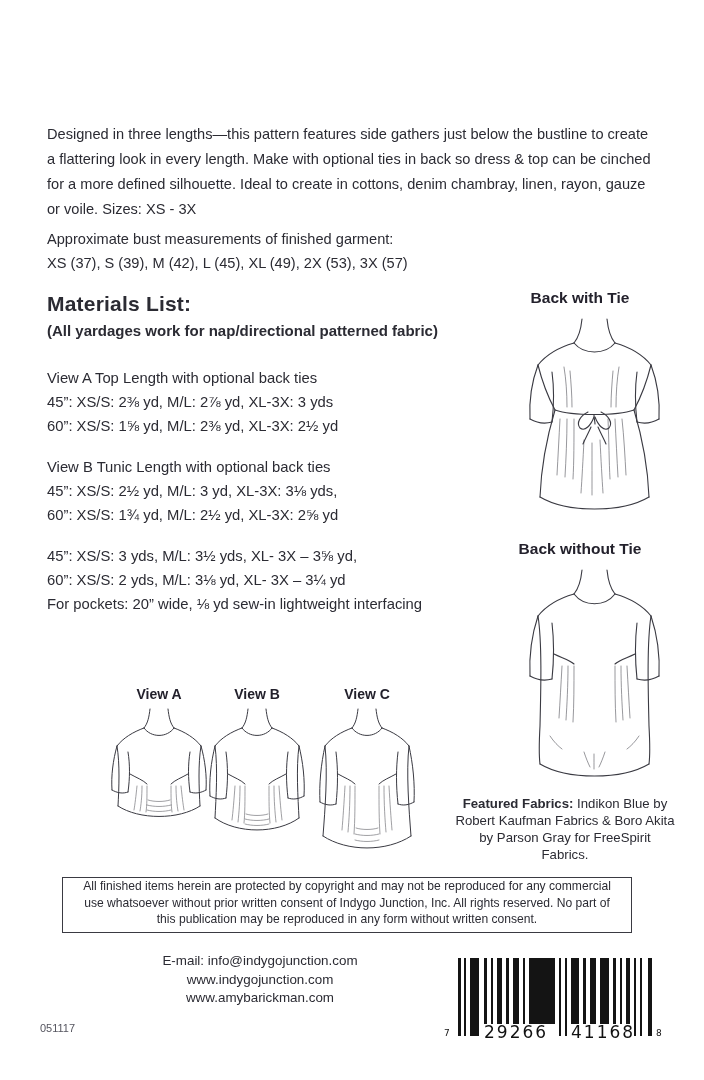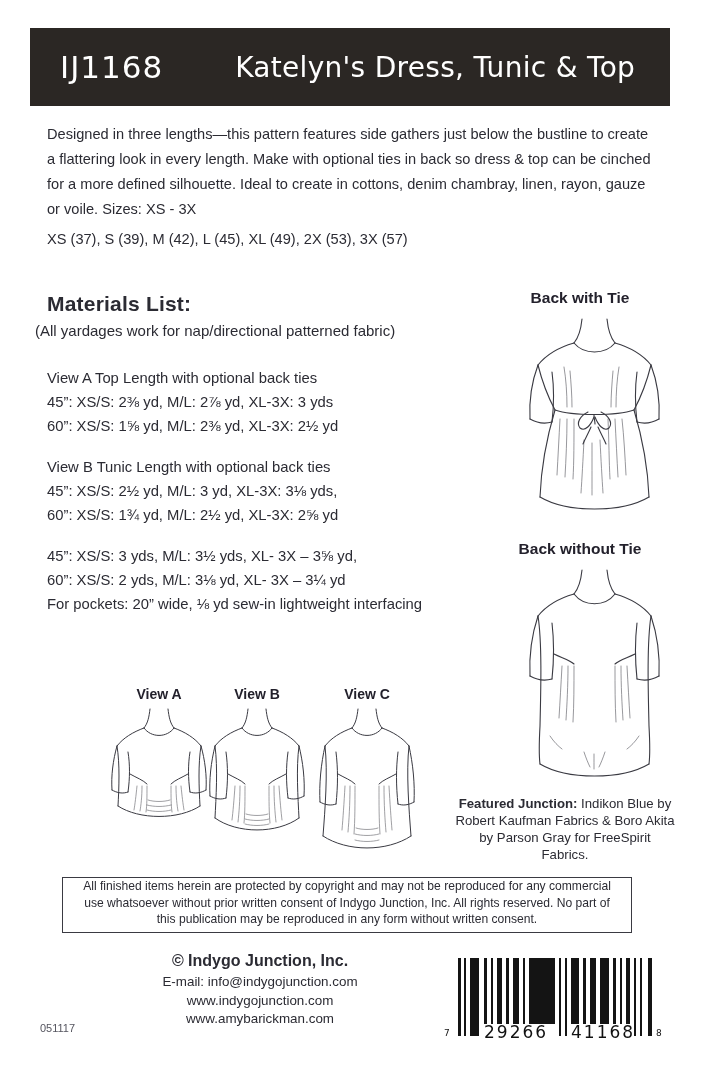--- a/index.html
+++ b/index.html
@@ -39,22 +39,22 @@
     position: absolute; left: 47px; top: 228px; width: 520px;
     font-size: 14.6px; line-height: 23.5px;
   }
 
   
   .materials-head {
     position: absolute; left: 47px; top: 292px;
     font-size: 21px; font-weight: bold; letter-spacing: .2px;
   }
   .materials-sub {
-    position: absolute; left: 35px; top: 322px;
-    font-size: 15px; font-weight: normal;
+    position: absolute; left: 47px; top: 322px;
+    font-size: 15px; font-weight: bold;
   }
   .mat-groups { position: absolute; left: 47px; top: 366px; width: 430px; }
   .mat-group { margin-bottom: 17px; }
   .mat-group .g-title { font-size: 14.8px; line-height: 24px; }
   .mat-group .g-line  { font-size: 14.8px; line-height: 24px; }
 
   
   .ill-label {
     position: absolute; font-size: 15.5px; font-weight: bold;
     color: #23212c; text-align: center; width: 220px;
@@ -110,28 +110,25 @@
   .barcode-wrap { position: absolute; left: 432px; top: 952px; width: 232px; height: 100px; }
   .barcode-svg { display:block; }
   .bc-digit { font-family: "DejaVu Sans", sans-serif; font-size: 11px; fill: #111; }
   .bc-side  { font-family: "DejaVu Sans", sans-serif; font-size: 9px; fill: #111; }
 </style>
 </head>
 <body>
 
 <div class="page">
 
-  <div class="header-band">
-    <span class="sku">IJ1168</span>
-    <span class="pattern-title">Katelyn's Dress, Tunic &amp; Top</span>
-  </div>
 
   <p class="desc">Designed in three lengths—this pattern features side gathers just below the bustline to create a flattering look in every length. Make with optional ties in back so dress &amp; top can be cinched for a more defined silhouette. Ideal to create in cottons, denim chambray, linen, rayon, gauze or voile. Sizes: XS - 3X</p>
 
   <div class="bust-block">
+    <div>Approximate bust measurements of finished garment:</div>
     <div>XS (37), S (39), M (42), L (45), XL (49), 2X (53), 3X (57)</div>
   </div>
 
   <div class="materials-head">Materials List:</div>
   <div class="materials-sub">(All yardages work for nap/directional patterned fabric)</div>
 
   <div class="mat-groups">
     <div class="mat-group">
       <div class="g-title">View A Top Length with optional back ties</div>
       <div class="g-line">45”: XS/S: 2⅜ yd, M/L: 2⅞ yd, XL-3X: 3 yds</div>
@@ -231,21 +228,21 @@
         <path d="M38 170 C42 176 46 180 50 183"></path>
         <path d="M127 170 C123 176 119 180 115 183"></path>
         <path d="M72 186 C74 192 76 197 78 201"></path>
         <path d="M93 186 C91 192 89 197 87 201"></path>
         <path d="M82 188 C82 194 82 199 82 203"></path>
       </g>
     </g>
   </svg>
 
   <div class="featured">
-    <b>Featured Junction:</b><span> Indikon Blue by Robert Kaufman Fabrics &amp; Boro Akita by Parson Gray for FreeSpirit Fabrics.</span>
+    <b>Featured Fabrics:</b><span> Indikon Blue by Robert Kaufman Fabrics &amp; Boro Akita by Parson Gray for FreeSpirit Fabrics.</span>
   </div>
 
   <div class="views-row">
 
     <div class="view-cell" id="view-cell-a">
       <div class="view-label">View A</div>
       <svg class="view-fig" viewBox="0 0 110 150">
         <g fill="none" stroke="#3a3a42" stroke-width="1" stroke-linejoin="round" stroke-linecap="round">
           <path d="M46 3 C45 11 44 17 40 22"></path>
           <path d="M64 3 C65 11 66 17 70 22"></path>
@@ -347,21 +344,20 @@
         </g>
       </svg>
     </div>
   </div>
 
   <div class="copyright-box">
     <div class="copyright-text">All finished items herein are protected by copyright and may not be reproduced for any commercial use whatsoever without prior written consent of Indygo Junction, Inc. All rights reserved. No part of this publication may be reproduced in any form without written consent.</div>
   </div>
 
   <div class="footer-contact">
-    <div class="company">© Indygo Junction, Inc.</div>
     <div class="contact-line">E-mail: info@indygojunction.com</div>
     <div class="contact-line">www.indygojunction.com</div>
     <div class="contact-line">www.amybarickman.com</div>
   </div>
 
   <div class="datecode">051117</div>
 
   <div class="barcode-wrap">
     <svg class="barcode-svg" width="232" height="100" viewBox="0 0 232 100">
       <g fill="#141414">

